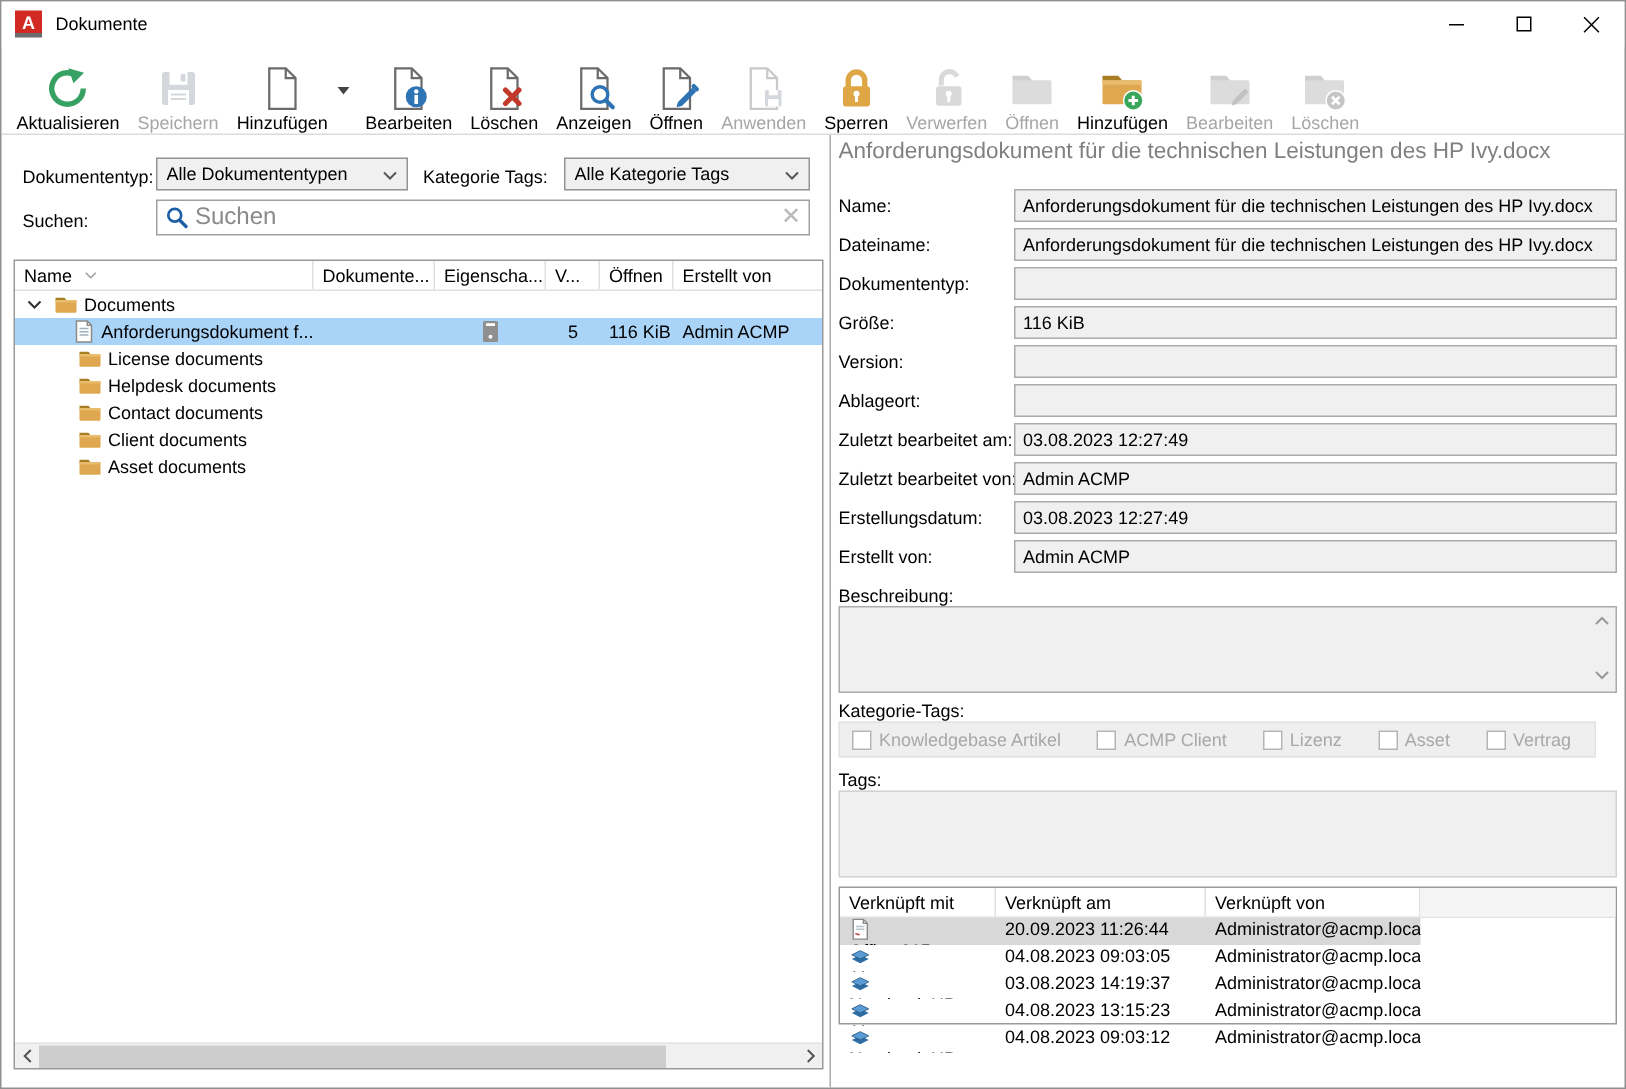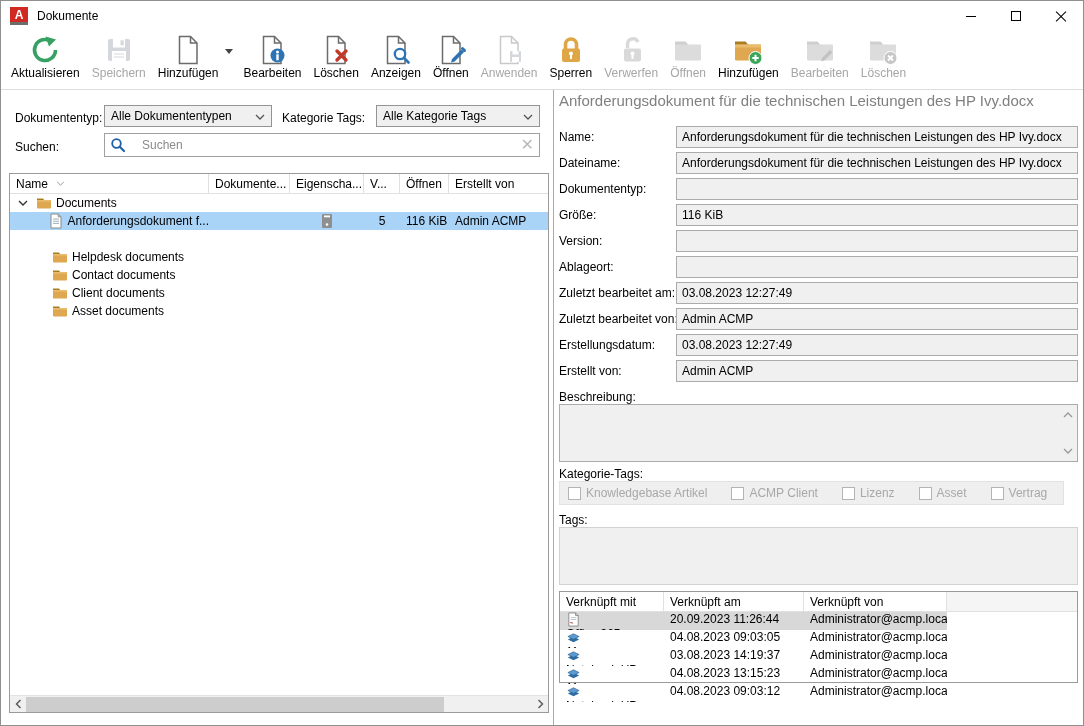--- a/index.html
+++ b/index.html
@@ -16,35 +16,35 @@
   .win-controls { margin-left:auto; display:flex; height:30px; }
   .wbtn { width:45px; height:30px; display:flex; align-items:center; justify-content:center; }
   .glyph-min { width:10px; border-top:1px solid #000; }
   .glyph-max { width:10px; height:10px; border:1px solid #000; }
   .glyph-close { position:relative; width:11px; height:11px; }
   .glyph-close:before,.glyph-close:after { content:""; position:absolute; left:-1px; top:5px; width:14px; border-top:1px solid #000; }
   .glyph-close:before { transform:rotate(45deg); }
   .glyph-close:after { transform:rotate(-45deg); }
 
   
-  .toolbar { position:absolute; top:30px; left:0; right:0; height:59px; border-bottom:1px solid #dcdcdc; display:flex; align-items:flex-start; padding:1px 2px 0 4px; }
+  .toolbar { position:absolute; top:30px; left:0; right:0; height:59px; border-bottom:1px solid #dcdcdc; display:flex; align-items:flex-end; padding:1px 2px 0 4px; }
   .tbtn { display:flex; flex-direction:column; align-items:center; padding:2px 6px 0 6px; }
   .ticon { width:32px; height:32px; }
   .tlabel { margin-top:0px; white-space:nowrap; }
   .tbtn.dis .tlabel { color:#a6a6a6; }
   .dd-wrap { display:flex; align-items:flex-start; }
   .dd-arrow { width:0; height:0; border-left:4px solid transparent; border-right:4px solid transparent; border-top:5px solid #444; margin-top:17px; margin-left:1px; margin-right:4px; }
 
   
   .flabel-abs { position:absolute; white-space:nowrap; }
   .combo { position:absolute; height:22px; background:#f0f0f0; border:1px solid #949494; display:flex; align-items:center; padding:0 6px; }
   .combo-text { white-space:nowrap; overflow:hidden; }
   .combo-chev { margin-left:auto; }
   .searchbox { position:absolute; height:24px; background:#fff; border:1px solid #a0a0a0; display:flex; align-items:center; padding:0 5px; }
-  .search-input { flex:1; border:none; outline:none; background:transparent; font-family:"Liberation Sans","DejaVu Sans",sans-serif; font-size:12px; margin-left:16px; }
+  .search-input { flex:1; border:none; outline:none; background:transparent; font-family:"Liberation Sans","DejaVu Sans",sans-serif; font-size:16px; margin-left:4px; }
   .search-input::placeholder { color:#8a8a8a; }
   .clear-x { color:#b9b9b9; font-weight:bold; font-size:16px; line-height:1; }
 
   
   .tree-table { position:absolute; left:8px; top:172px; width:540px; height:540px; border:1px solid #9a9a9a; background:#fff; }
   .thead { display:flex; height:20px; border-bottom:1px solid #e0e0e0; align-items:stretch; }
   .th { display:flex; align-items:center; padding:0 6px; border-right:1px solid #e0e0e0; white-space:nowrap; overflow:hidden; }
   .th:last-child { border-right:none; }
   .trow { display:flex; height:18px; align-items:center; }
   .trow.sel { background:#a9d3f7; }
@@ -397,20 +397,29 @@
         </div>
       <div class="tc c-size">
           <span>116 KiB</span>
         </div>
       <div class="tc c-creator">
           <span>Admin ACMP</span>
         </div>
     </div>
 
     <div class="trow">
+      <div class="tc c-name">
+          <span style="width:42px;"></span>
+        <span class="ic16 mr4">
+            <svg viewBox="0 0 16 16" width="16" height="16">
+              <use href="#sym-sfolder"></use>
+            </svg>
+          </span>
+        <span>License documents</span>
+      </div>
       <div class="tc c-doc"></div>
         <div class="tc c-props"></div>
         <div class="tc c-ver"></div>
         <div class="tc c-size"></div>
         <div class="tc c-creator"></div>
     </div>
     <div class="trow">
       <div class="tc c-name">
           <span style="width:42px;"></span>
         <span class="ic16 mr4">

